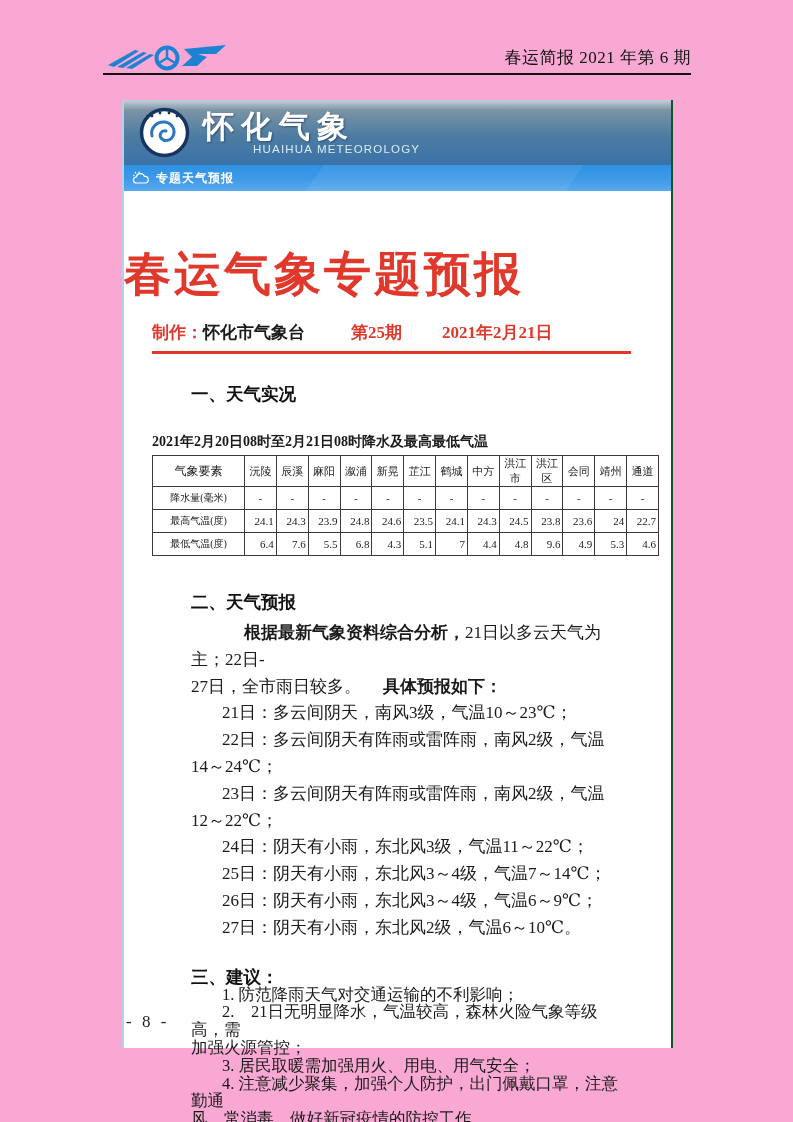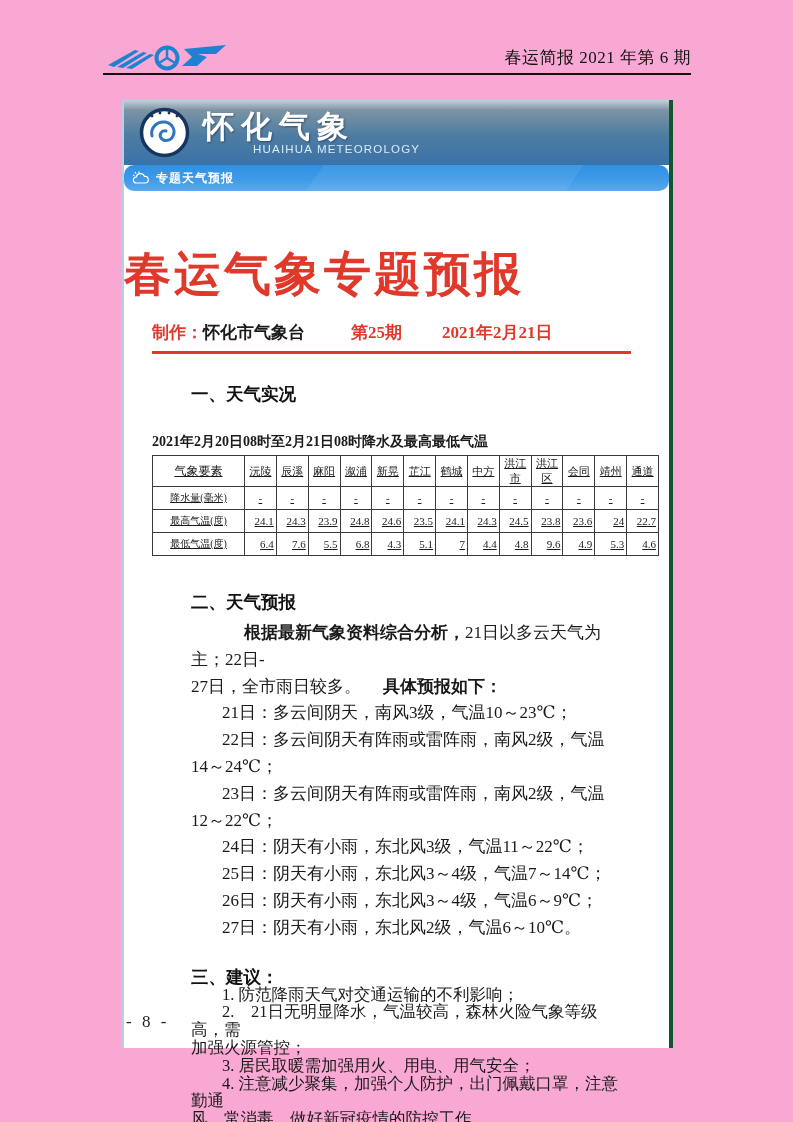--- a/index.html
+++ b/index.html
@@ -10,21 +10,21 @@
   }
 
   
   .masthead-logo { position:absolute; left:108px; top:42px; width:122px; height:30px; }
   .masthead-title { position:absolute; right:102px; top:46px; font-size:17px; color:#111; letter-spacing:0.5px; }
   .masthead-rule { position:absolute; left:103px; top:73px; width:588px; height:2px; background:#111; }
 
   
   .docbox {
     position:absolute; left:122px; top:100px; width:551px; height:948px;
-    background:#fff; border-left:2px solid #b5d0e8; border-right:4px solid #14532d;
+    background:#fff; border-left:2px solid #b5d0e8; border-right:2px solid #14532d;
   }
 
   
   .band {
     position:relative; height:65px;
     background:linear-gradient(180deg,#c6d1d9 0%,#7b93a4 16%,#4d7ca2 55%,#3a72a8 100%);
   }
   .met-logo { position:absolute; left:15px; top:7px; width:51px; height:51px; }
   .org-cn {
     position:absolute; left:79px; top:6px; font-family:"Liberation Sans","DejaVu Sans",sans-serif;
@@ -34,21 +34,21 @@
   .org-en {
     position:absolute; left:81px; top:43px; font-family:"Liberation Sans","DejaVu Sans",sans-serif;
     font-size:11.5px; color:#d9eaf7; letter-spacing:1.2px;padding-left:48px;
   }
 
   
   .tabbar {
     position:relative; height:26px; overflow:hidden;
     background:linear-gradient(180deg,#2e90e2 0%,#3f9ae8 55%,#5aa9ee 100%);
     display:flex; align-items:center; gap:6px; padding-left:8px;
-    font-family:"Liberation Sans","DejaVu Sans",sans-serif; font-size:12px; color:#ffffff;border-radius:10px;
+    font-family:"Liberation Sans","DejaVu Sans",sans-serif; font-size:12px; color:#ffffff;
   }
   .tabbar .streak {
     position:absolute; top:-6px; width:260px; height:40px;
     background:rgba(255,255,255,.07); transform:skewX(-35deg);
   }
   .streak.s1 { left:190px; } .streak.s2 { left:560px; }
   .tab-label { position:relative; z-index:2; font-weight:bold; letter-spacing:1px; }
   .cloud-ico { position:relative; z-index:2; width:18px; height:14px; }
 
   
@@ -64,21 +64,21 @@
   .byline .issue { margin-left:46px; }
   .byline .date { margin-left:40px; }
   .redrule { margin:7px 0 0 28px; width:479px; height:3px; background:#e0392b; }
 
   h2.sec { margin:28px 41px 0 67px; font-size:17.5px; font-weight:bold; color:#111; }
   h2.sec2 { margin-top:34px; }
   h2.sec3 { margin-top:26px; line-height:18px; }
 
   .tbl-caption { margin:27px 0 0 28px; width:507px; text-align:left; font-size:14px; font-weight:bold; }
 
-  table.wx { margin:4px 0 0 28px; width:507px; border-collapse:collapse; table-layout:fixed;text-decoration:underline; }
+  table.wx { margin:4px 0 0 28px; width:507px; border-collapse:collapse; table-layout:fixed; }
   table.wx th, table.wx td { border:1px solid #3a3a3a; height:22px; padding:0 2px; overflow:hidden; }
   table.wx th { font-size:11px; font-weight:normal; text-align:center; }
   table.wx th.corner { width:92px; font-size:12px; }
   table.wx td.rowlabel { font-size:10px; text-align:center; height:23px; }
   table.wx td.num { font-size:11px; text-align:right; }
   table.wx td.dash { font-size:11px; text-align:center; }
 
   p.fline { margin:0 41px 0 67px; font-size:17px; line-height:26.8px; white-space:pre-wrap; }
   p.first { margin-top:6px; }
   .ind { text-indent:31px; display:block; }

